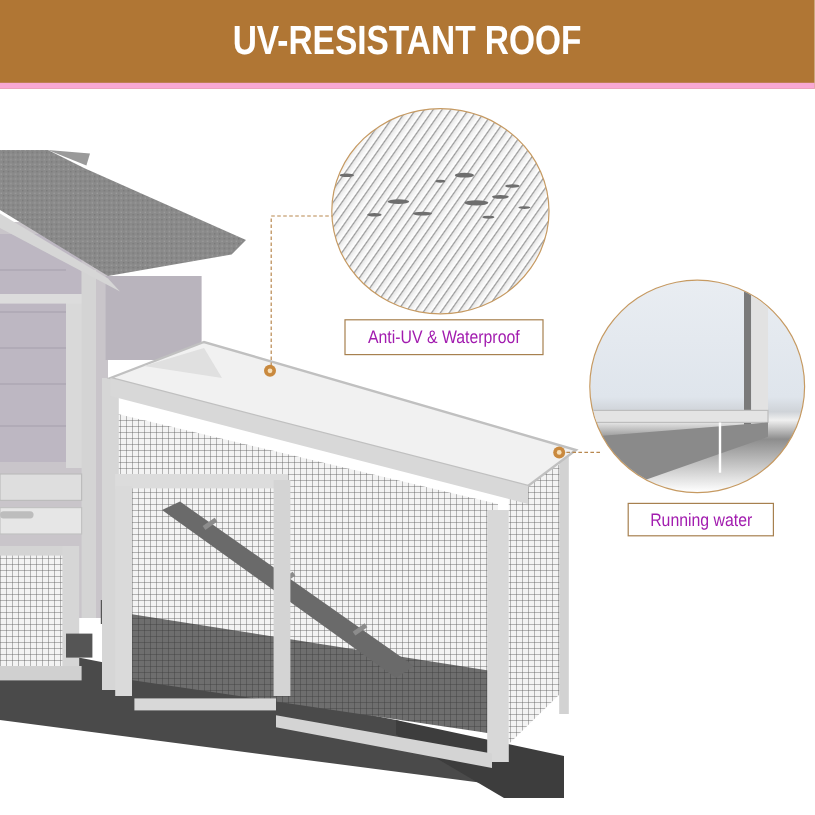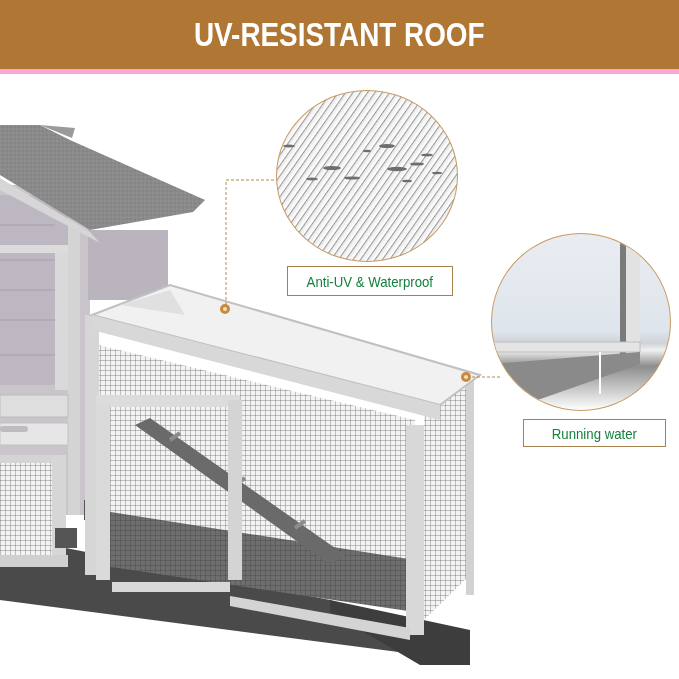--- a/index.html
+++ b/index.html
@@ -17,27 +17,27 @@
       font-weight: 700; font-size: 34px; letter-spacing: 0px;
       transform: scaleX(0.82); transform-origin: center;
     }
 
     .scene { position: absolute; left: 0; top: 75px; width: 679px; height: 604px; }
     .scene svg { position: absolute; left: 0; top: 0; }
 
     .callout-label {
       position: absolute; background: #ffffff;
       border: 1.5px solid #a7804f;
-      color: #15803d; font-family: "Liberation Sans", sans-serif;
+      color: #a21caf; font-family: "Liberation Sans", sans-serif;
       font-size: 15px; display: flex; align-items: center; justify-content: center;
       white-space: nowrap;
     }
     .callout-label span { display: inline-block; transform: scaleX(0.88); }
     .label-antiuv { left: 287px; top: 266px; width: 166px; height: 30px; }
-    .label-running { left: 523px; top: 419px; width: 143px; height: 28px; }
+    .label-running { left: 523px; top: 419px; width: 122px; height: 28px; }
 
     .zoom-circle {
       position: absolute; border-radius: 50%; overflow: hidden;
       border: 1.5px solid #c69a62;
     }
     .circle-1 { left: 276px; top: 90px; width: 182px; height: 172px;
       background: repeating-linear-gradient(125deg, #f4f4f4 0px, #ffffff 2px, #9a9a9a 3px, #e8e8e8 4px, #f6f6f6 6px);
     }
     .circle-2 { left: 491px; top: 233px; width: 180px; height: 178px;
       background: linear-gradient(180deg, #e9edf2 0%, #dfe5ec 55%, #cfd3d8 62%, #f0f0f0 66%, #8d8d8d 75%, #ffffff 100%);

